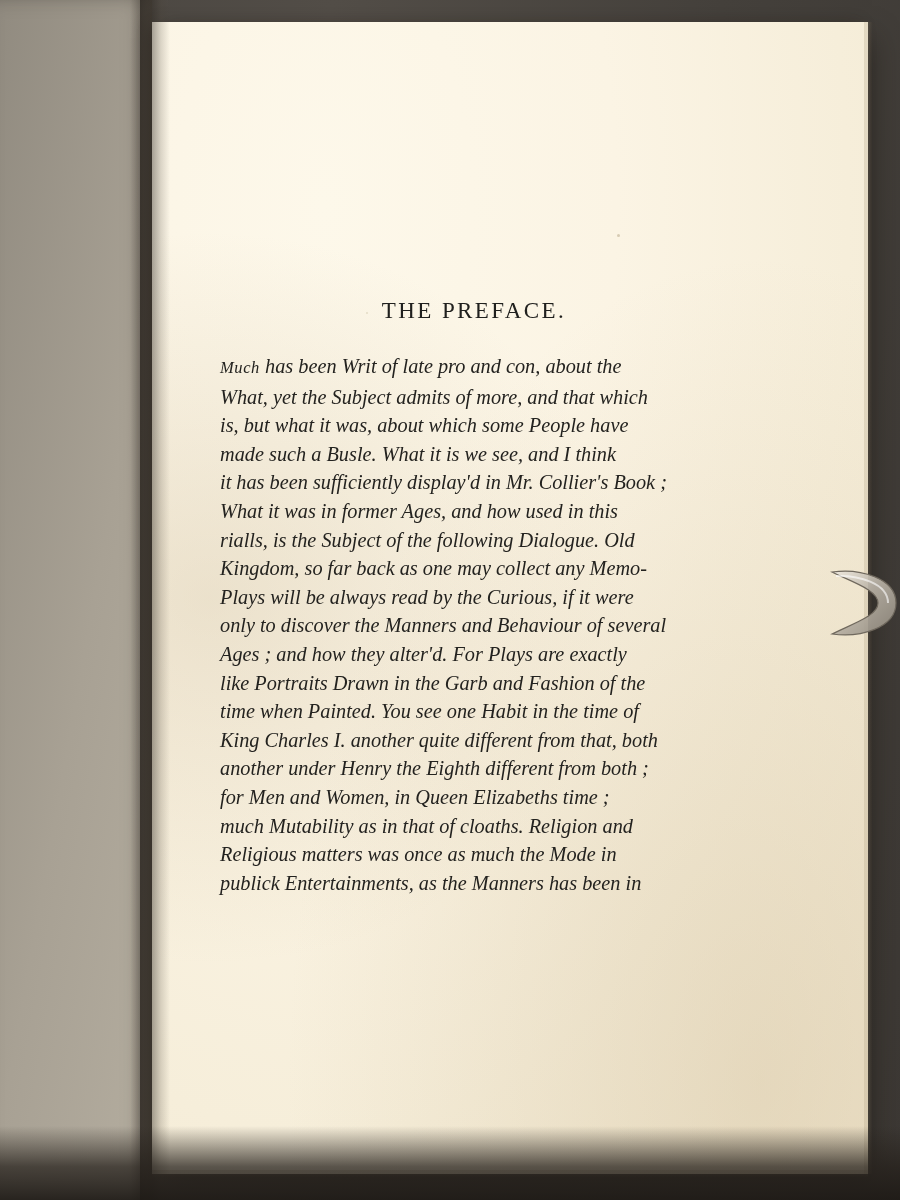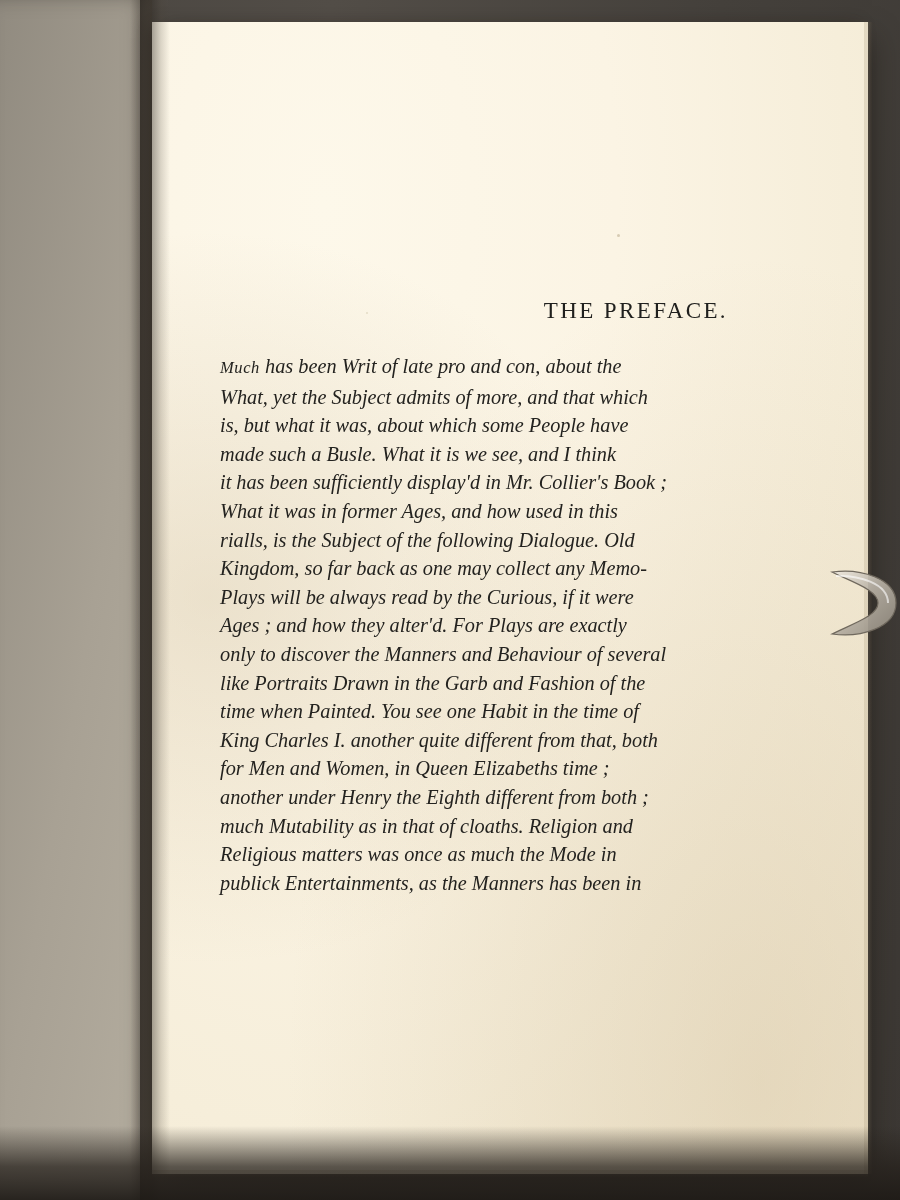--- a/index.html
+++ b/index.html
@@ -102,21 +102,21 @@
   #text-block {
     position: absolute;
     left: 68px;
     top: 276px;
     width: 508px;
   }
   #page-title {
     font-family: "Liberation Serif", serif;
     font-size: 23px;
     letter-spacing: 2.4px;
-    text-align: right;
+    text-align: center;
     color: #20201e;
     margin: 0 0 28px 0;
     font-weight: 400;
   }
   #body-text {
     font-family: "Liberation Serif", serif;
     font-style: italic;
     font-size: 20.3px;
     line-height: 28.6px;
     color: #23221f;
@@ -164,27 +164,27 @@
       <div id="body-text">
         <span class="line"><span class="smallcaps">Much</span> <span>has been Writ of late pro and con, about the</span></span>
         <span class="line">What, yet the Subject admits of more, and that which</span>
         <span class="line">is, but what it was, about which some People have</span>
         <span class="line">made such a Busle.   What it is we see, and I think</span>
         <span class="line">it has been sufficiently display'd in Mr. Collier's Book ;</span>
         <span class="line">What it was in former Ages, and how used in this</span>
         <span class="line">rialls, is the Subject of the following Dialogue.   Old</span>
         <span class="line">Kingdom, so far back as one may collect any Memo-</span>
         <span class="line">Plays will be always read by the Curious, if it were</span>
+        <span class="line">only to discover the Manners and Behaviour of several</span>
         <span class="line">Ages ; and how they alter'd.   For Plays are exactly</span>
-        <span class="line">only to discover the Manners and Behaviour of several</span>
         <span class="line">like Portraits Drawn in the Garb and Fashion of the</span>
         <span class="line">time when Painted.   You see one Habit in the time of</span>
         <span class="line">King Charles I. another quite different from that, both</span>
+        <span class="line">another under Henry the Eighth different from both ;</span>
         <span class="line">for Men and Women, in Queen Elizabeths time ;</span>
-        <span class="line">another under Henry the Eighth different from both ;</span>
         <span class="line">much Mutability as in that of cloaths.   Religion and</span>
         <span class="line">Religious matters was once as much the Mode in</span>
         <span class="line">publick Entertainments, as the Manners has been in</span>
       </div>
     </div>
   </div>
 
   <svg id="page-clip" viewBox="0 0 74 74">
     <defs>
       <linearGradient id="clipGrad" x1="0" y1="0" x2="1" y2="1">

